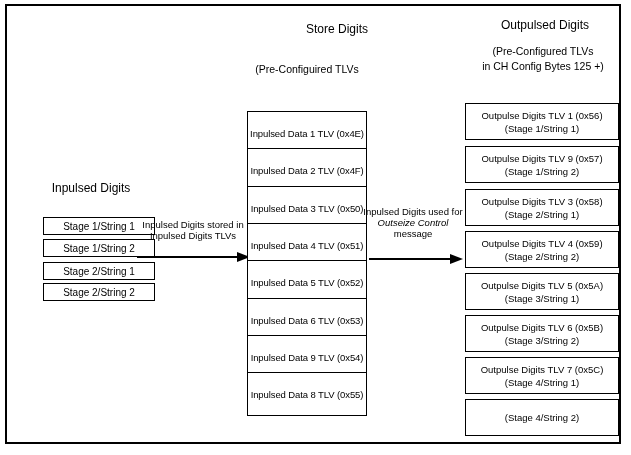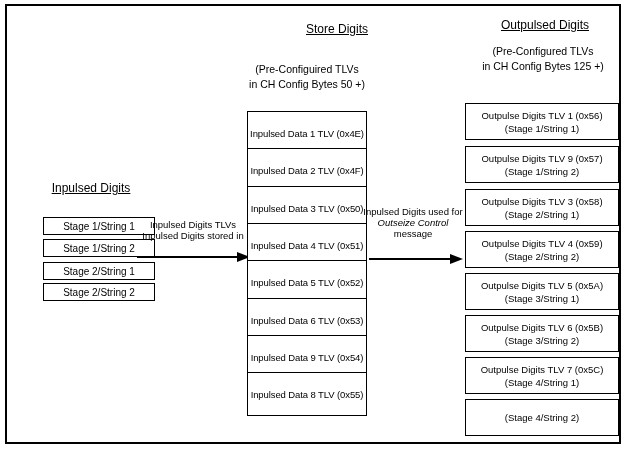--- a/index.html
+++ b/index.html
@@ -4,21 +4,21 @@
 <style>
   html,body{margin:0;padding:0;}
   body{
     width:631px;height:455px;position:relative;overflow:hidden;
     background:#ffffff;color:#000;
     font-family:"Liberation Sans", sans-serif;
   }
   .frame{position:absolute;left:5px;top:4px;width:616px;height:440px;
     border:2px solid #000;box-sizing:border-box;}
   .abs{position:absolute;}
-  .heading{position:absolute;font-size:12px;text-decoration:underline;
+  .heading{position:absolute;font-size:12px;
     text-align:center;white-space:nowrap;}
   .subheading{position:absolute;font-size:10.5px;text-align:center;
     line-height:15px;}
   .subheading span{display:block;white-space:nowrap;}
   .box{position:absolute;border:1px solid #000;box-sizing:border-box;
     display:flex;align-items:center;justify-content:center;
     flex-direction:column;text-align:center;background:#fff;}
   .left-box{left:43px;width:112px;height:18px;font-size:10px;}
   .mid-box{left:247px;width:120px;height:44px;font-size:9.5px;letter-spacing:-0.1px;}
   .right-box{left:465px;width:154px;height:37px;font-size:9.5px;line-height:13px;}
@@ -42,32 +42,31 @@
   <span>Stage 1/String 2</span>
 </div>
 <div class="box left-box" style="top:262px">
   <span>Stage 2/String 1</span>
 </div>
 <div class="box left-box" style="top:283px">
   <span>Stage 2/String 2</span>
 </div>
 
 <div class="arrow-label" style="left:138px;top:219px;width:110px">
+  <span>Inpulsed Digits stored in</span>
   <span>Inpulsed Digits TLVs</span>
-  <span>Inpulsed Digits stored in</span>
 </div>
 <svg class="abs" style="left:137px;top:251px" width="113" height="12">
   <line x1="0" y1="6" x2="102" y2="6" stroke="#000" stroke-width="2"></line>
   <polygon points="100,1 113,6 100,11" fill="#000"></polygon>
 </svg>
 
 <div class="heading" style="left:277px;top:22px;width:120px">Store Digits</div>
 <div class="subheading" style="left:237px;top:62px;width:140px">
   <span>(Pre-Configuired TLVs</span>
-  <span>in CH Config Bytes 50 +)</span>
 </div>
 
 <div class="box mid-box" style="top:111px">
   <span>Inpulsed Data 1 TLV (0x4E)</span>
 </div>
 <div class="box mid-box" style="top:148px">
   <span>Inpulsed Data 2 TLV (0x4F)</span>
 </div>
 <div class="box mid-box" style="top:186px">
   <span>Inpulsed Data 3 TLV (0x50)</span>

